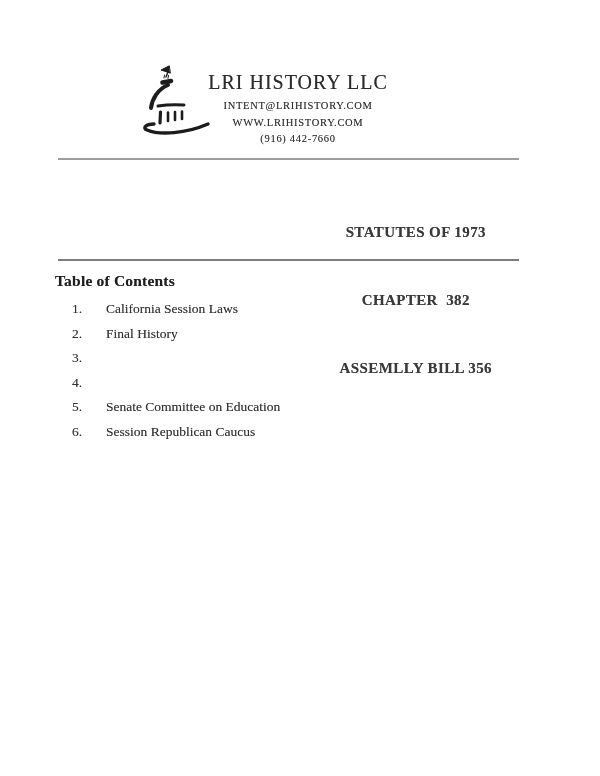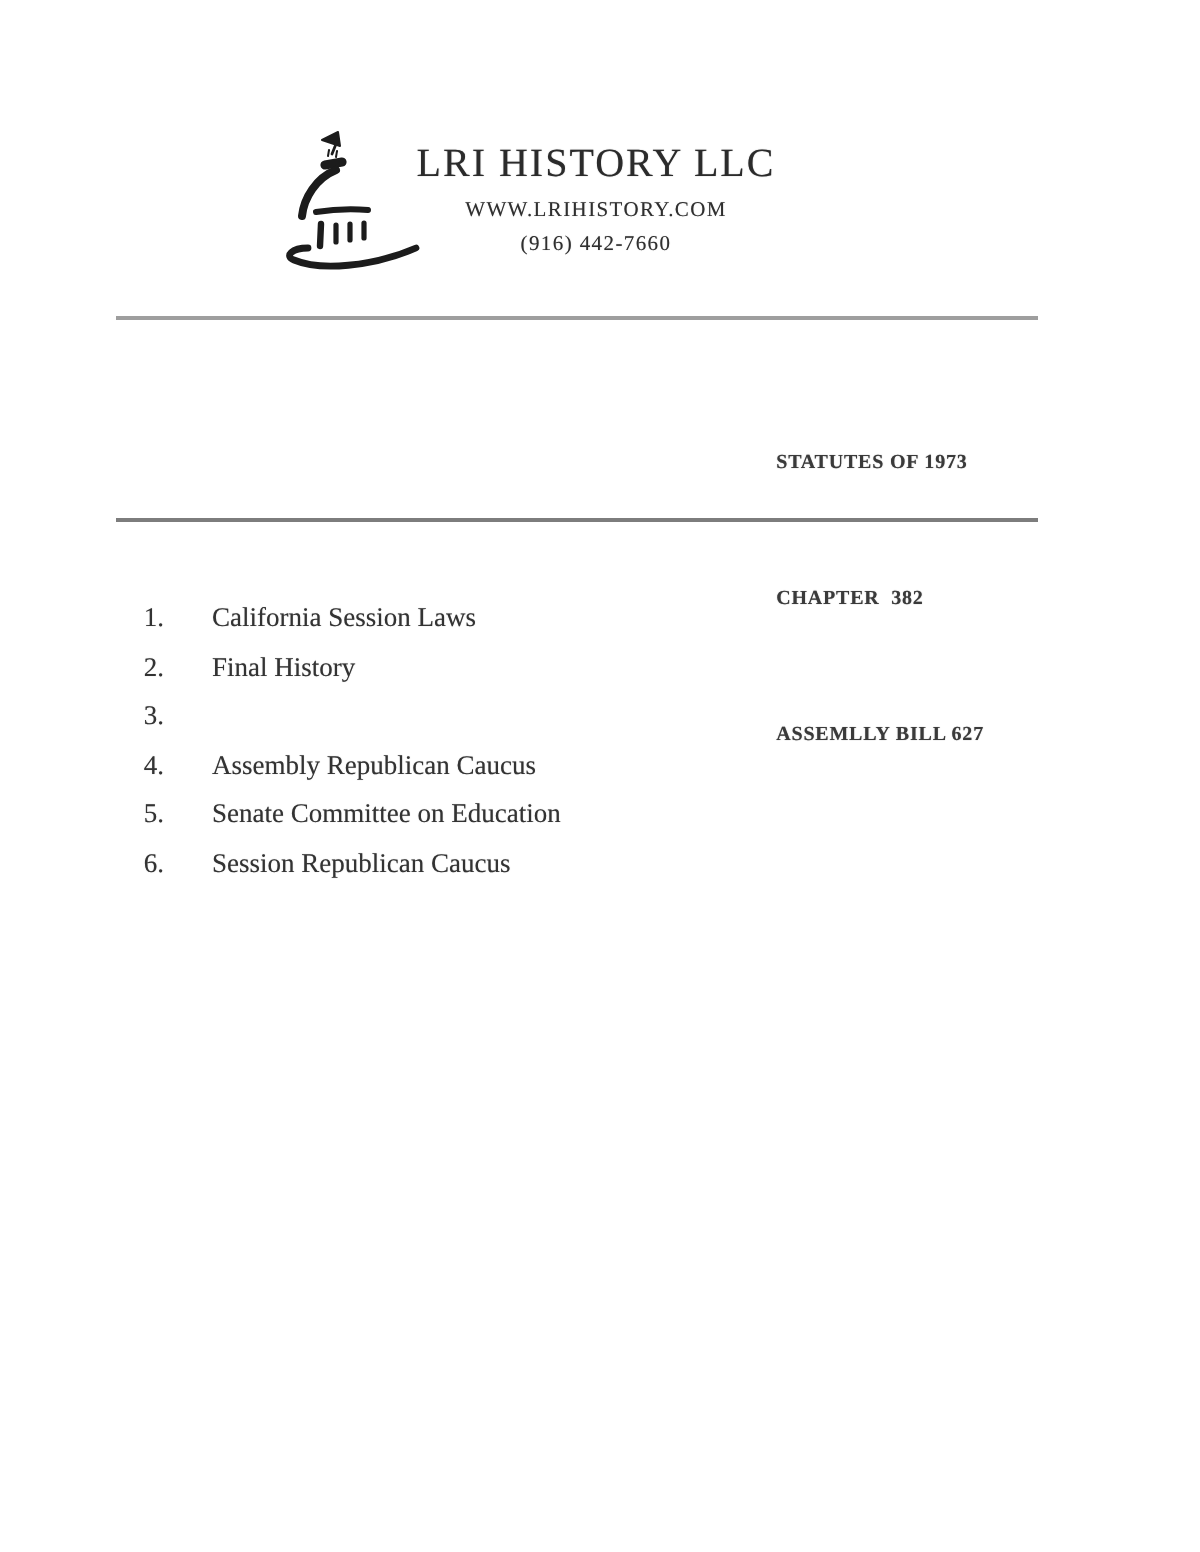--- a/index.html
+++ b/index.html
@@ -48,23 +48,23 @@
   
   .rule { position: absolute; left: 58px; width: 461px; }
   .rule-top { top: 158px; height: 2px; background: #9e9e9e; }
   .rule-bottom { top: 259px; height: 1.6px; background: #7d7d7d; }
 
   
   .reference {
     position: absolute;
     right: 108px;
     top: 176px;
-    text-align: left;
+    text-align: center;
     font-weight: bold;
-    font-size: 10px;
+    font-size: 15px;
     line-height: 22.6px;
     letter-spacing: 0.4px;
     color: #3a3a3a;
     white-space: pre;
     text-shadow: 0 0 0.5px rgba(58,58,58,0.6);
   }
 
   
   .toc-heading {
     position: absolute;
@@ -125,50 +125,51 @@
       <path d="M 28,52.5 L 28,61" stroke-width="2.6"></path>
       <path d="M 35,52 L 35,60" stroke-width="2.6"></path>
       <path d="M 42,51.5 L 42,59" stroke-width="2.6"></path>
 
       <path d="M 14,64 C 6,64 2,68 7,70 C 20,75.5 46,73.5 68,64" stroke-width="3.4"></path>
     </svg>
   </div>
 
   <div class="header-text">
     <div class="company-name">LRI HISTORY LLC</div>
+    <div class="contact-line">INTENT@LRIHISTORY.COM</div>
     <div class="contact-line">WWW.LRIHISTORY.COM</div>
     <div class="contact-line">(916) 442-7660</div>
   </div>
 
   <div class="rule rule-top"></div>
 
   <div class="reference">
     <div>STATUTES OF 1973</div>
     <div>CHAPTER  382</div>
-    <div>ASSEMLLY BILL 627</div>
+    <div>ASSEMLLY BILL 356</div>
   </div>
 
   <div class="rule rule-bottom"></div>
 
+  <div class="toc-heading">Table of Contents</div>
 
   <div class="toc-list">
     <div class="toc-item">
       <span class="toc-num">1.</span>
       <span class="toc-label">California Session Laws</span>
     </div>
     <div class="toc-item">
       <span class="toc-num">2.</span>
       <span class="toc-label">Final History</span>
     </div>
     <div class="toc-item">
       <span class="toc-num">3.</span>
     </div>
     <div class="toc-item">
       <span class="toc-num">4.</span>
-      <span class="toc-label">Assembly Republican Caucus</span>
     </div>
     <div class="toc-item">
       <span class="toc-num">5.</span>
       <span class="toc-label">Senate Committee on Education</span>
     </div>
     <div class="toc-item">
       <span class="toc-num">6.</span>
       <span class="toc-label">Session Republican Caucus</span>
     </div>
   </div>

